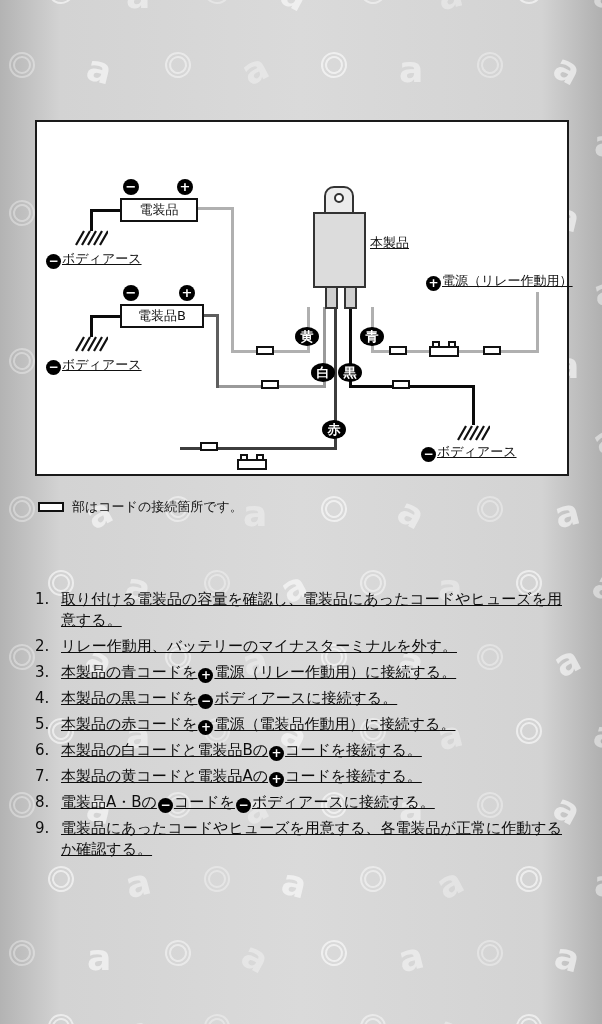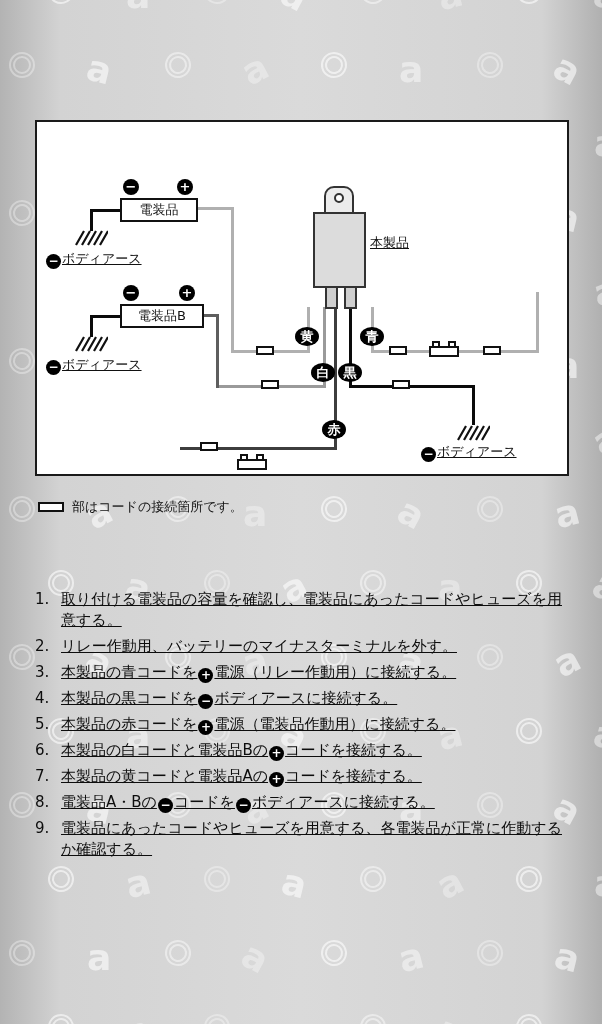--- a/index.html
+++ b/index.html
@@ -223,20 +223,21 @@
       <div class="wire w-lgray" style="left:334px;top:185px;width:3px;height:46px;"></div>
       <div class="wire w-lgray" style="left:334px;top:228px;width:168px;height:3px;"></div>
       <div class="wire w-lgray" style="left:499px;top:170px;width:3px;height:61px;"></div>
       <div class="conn abs" style="left:352px;top:224px;"></div>
       <div class="fuse abs" style="left:392px;top:219px;">
         <span class="bump l"></span>
         <span class="bump r"></span>
         <span class="fbody"></span>
       </div>
       <div class="conn abs" style="left:446px;top:224px;"></div>
+      <span class="glabel symbolize" style="left:388px;top:150px;"><span class="csym">+</span>電源（リレー作動用）</span>
 
       <div class="wire w-gray" style="left:286px;top:185px;width:3px;height:81px;"></div>
       <div class="wire w-gray" style="left:179px;top:263px;width:110px;height:3px;"></div>
       <div class="wire w-dgray" style="left:179px;top:192px;width:3px;height:74px;"></div>
       <div class="wire w-dgray" style="left:165px;top:192px;width:17px;height:3px;"></div>
       <div class="conn abs" style="left:224px;top:258px;"></div>
 
       <div class="wire w-black" style="left:312px;top:185px;width:3px;height:81px;"></div>
       <div class="wire w-black" style="left:312px;top:263px;width:126px;height:3px;"></div>
       <div class="wire w-black" style="left:435px;top:263px;width:3px;height:40px;"></div>

